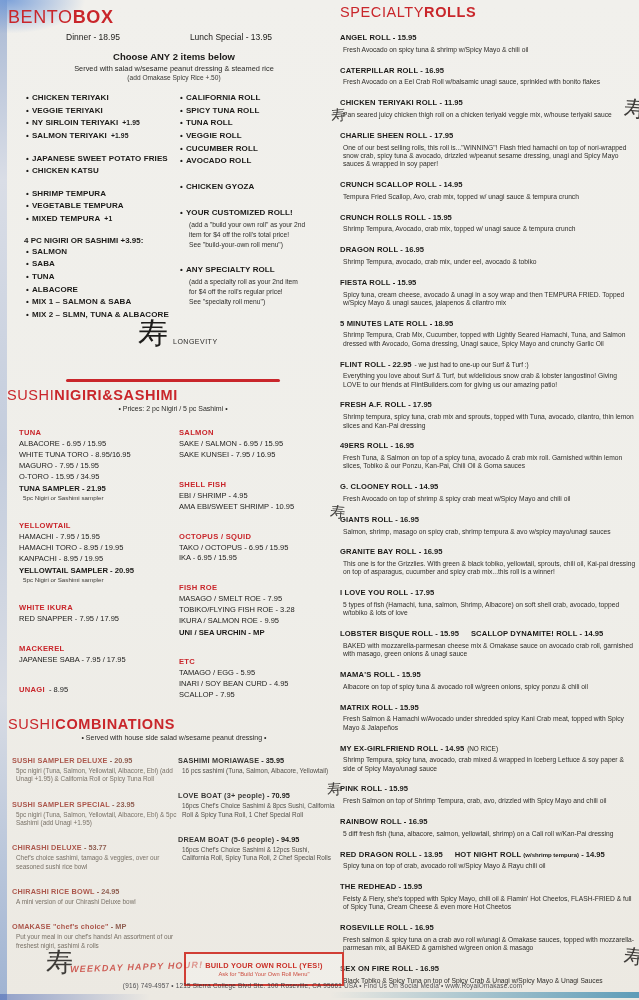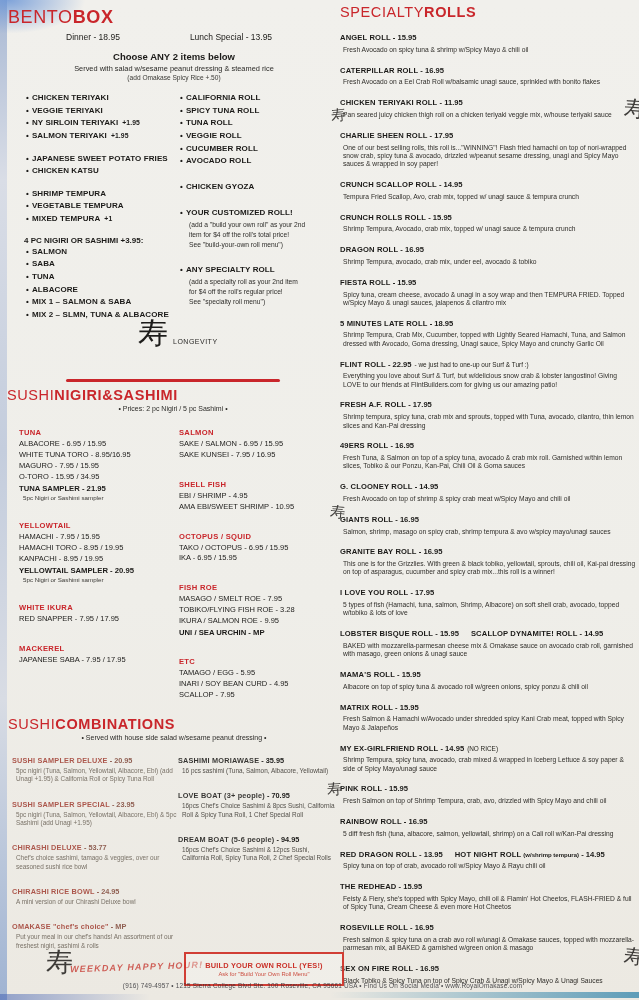--- a/index.html
+++ b/index.html
@@ -254,20 +254,24 @@
 
           </div>
 
           <div class="ngroup">
             <div><span class="nghead">MACKEREL</span></div>
 
               <div class="nitem">JAPANESE SABA - 7.95 / 17.95</div>
 
           </div>
 
+          <div class="ngroup">
+            <div><span class="nghead">UNAGI</span><span class="ninline">- 8.95</span></div>
+
+          </div>
 
       </div>
       <div class="ncol2">
 
           <div class="ngroup">
             <div><span class="nghead">SALMON</span></div>
 
               <div class="nitem">SAKE / SALMON - 6.95 / 15.95</div>
 
               <div class="nitem">SAKE KUNSEI - 7.95 / 16.95</div>

